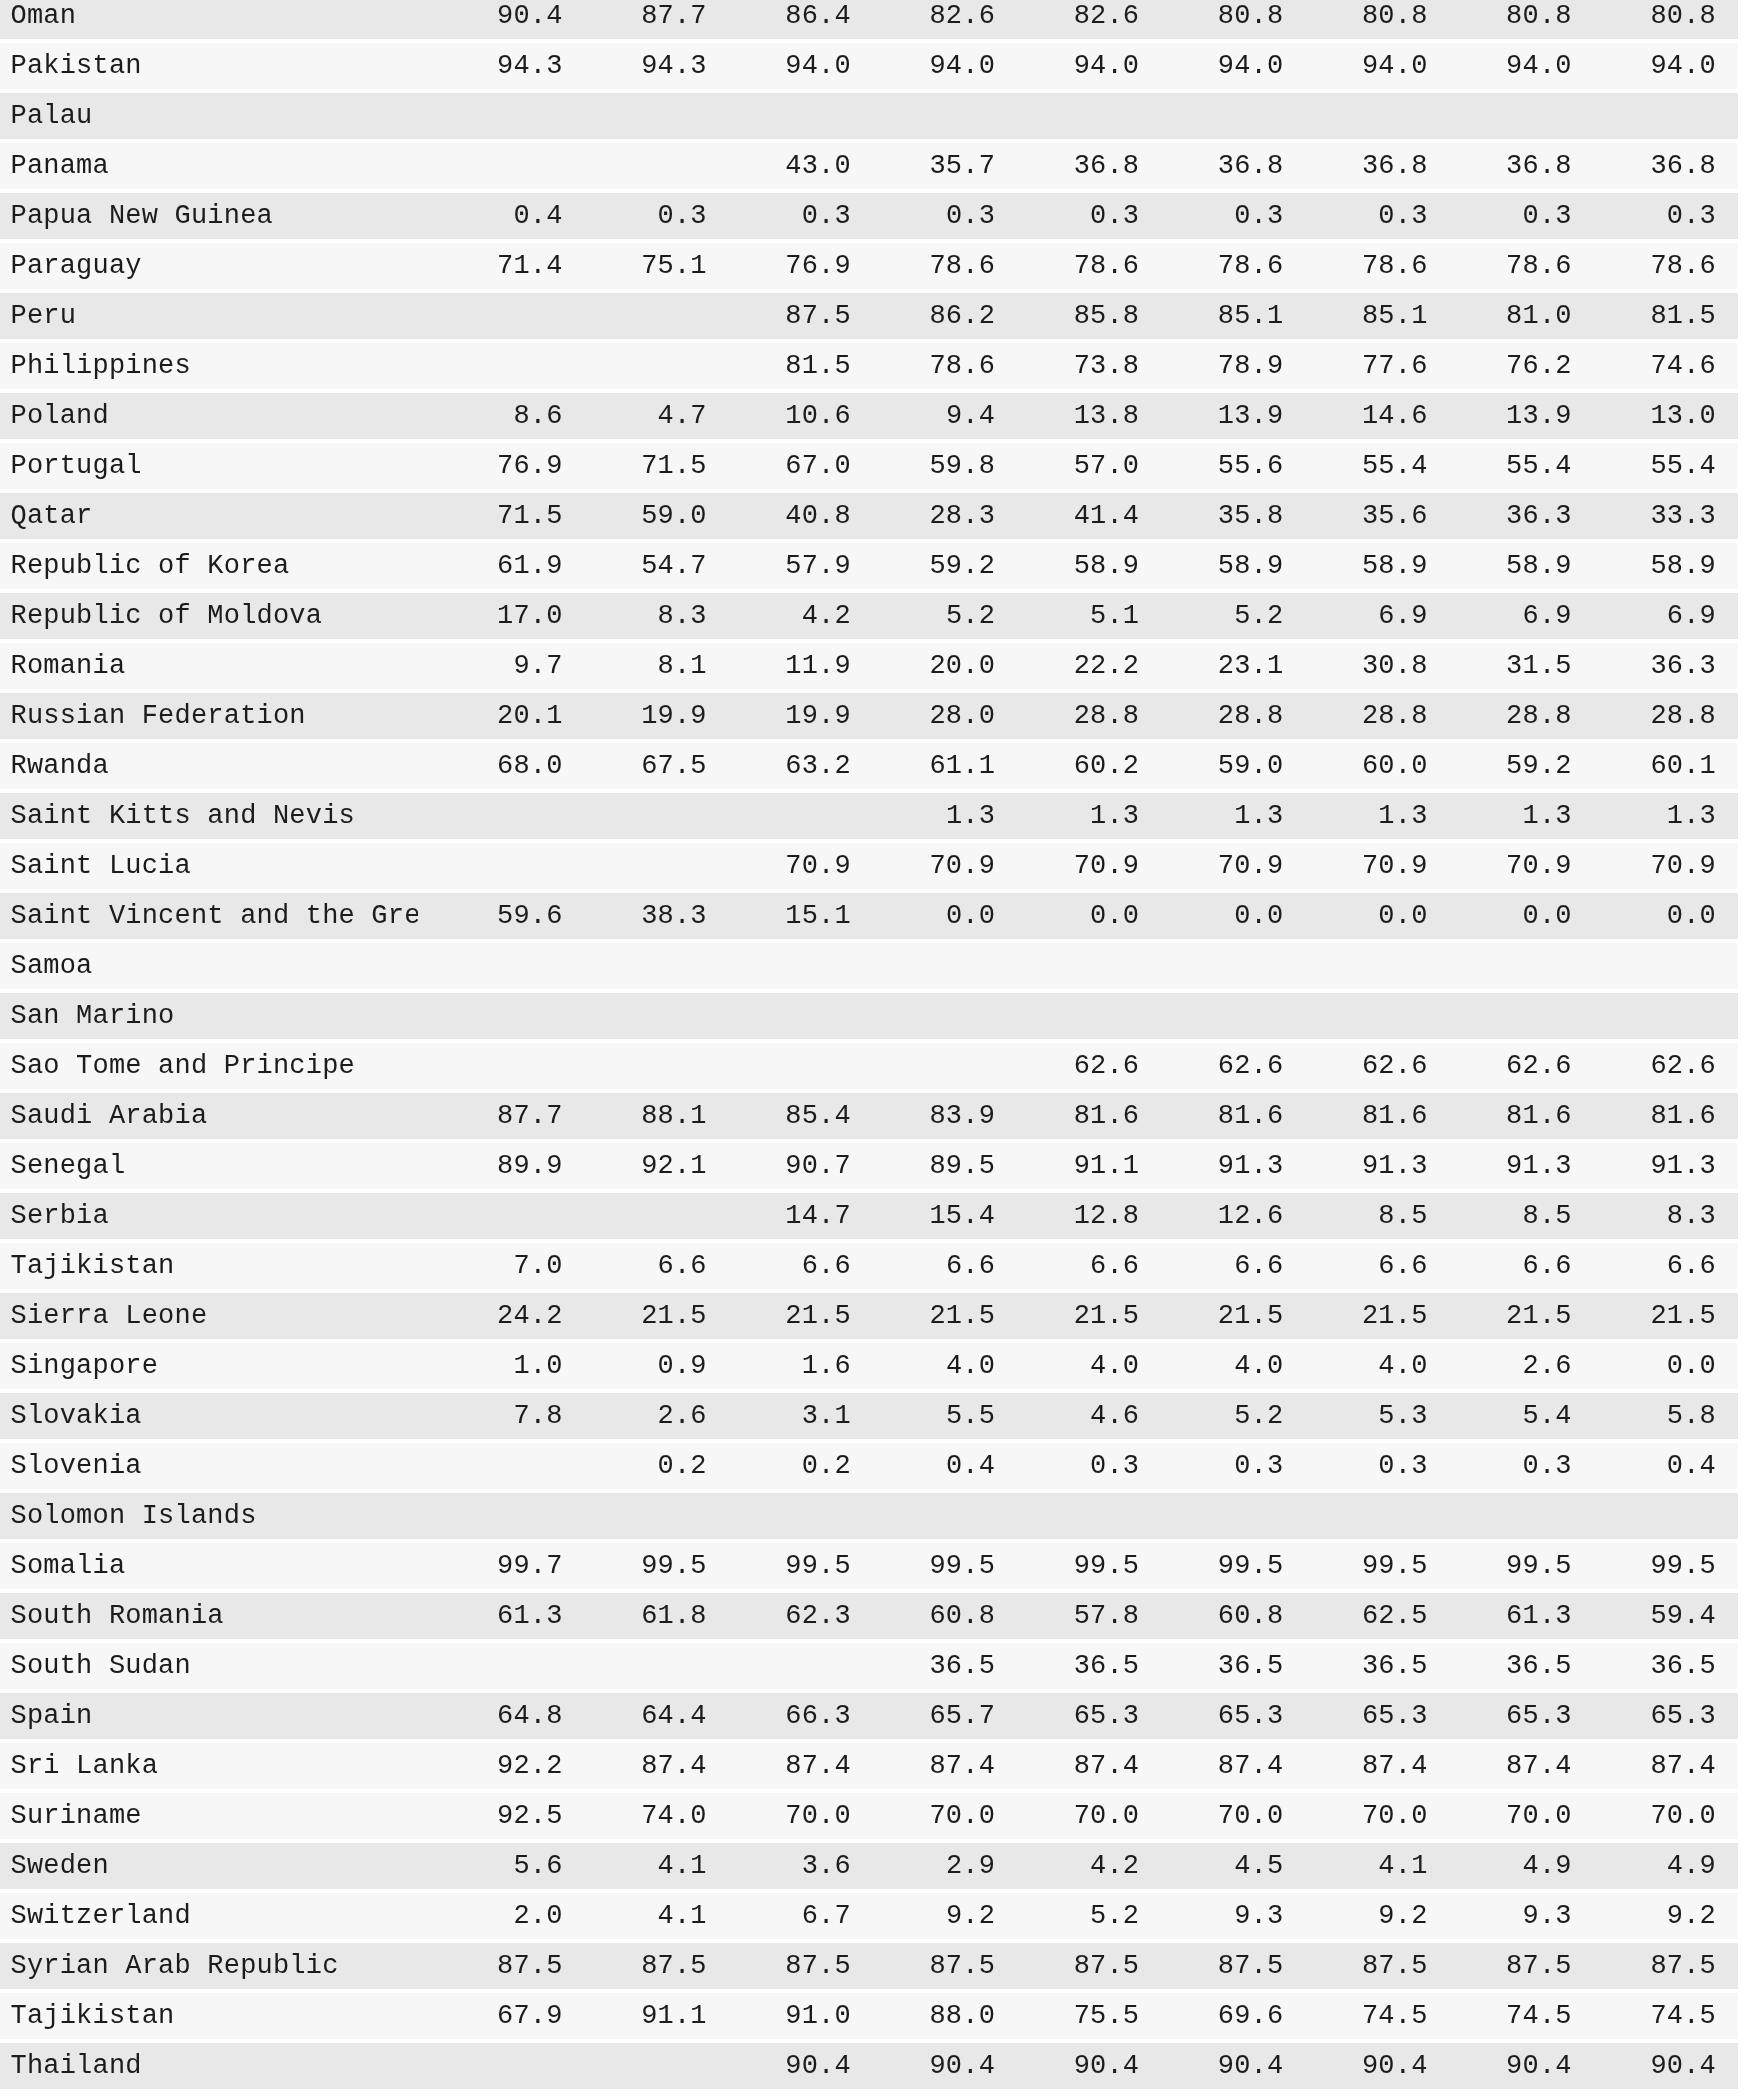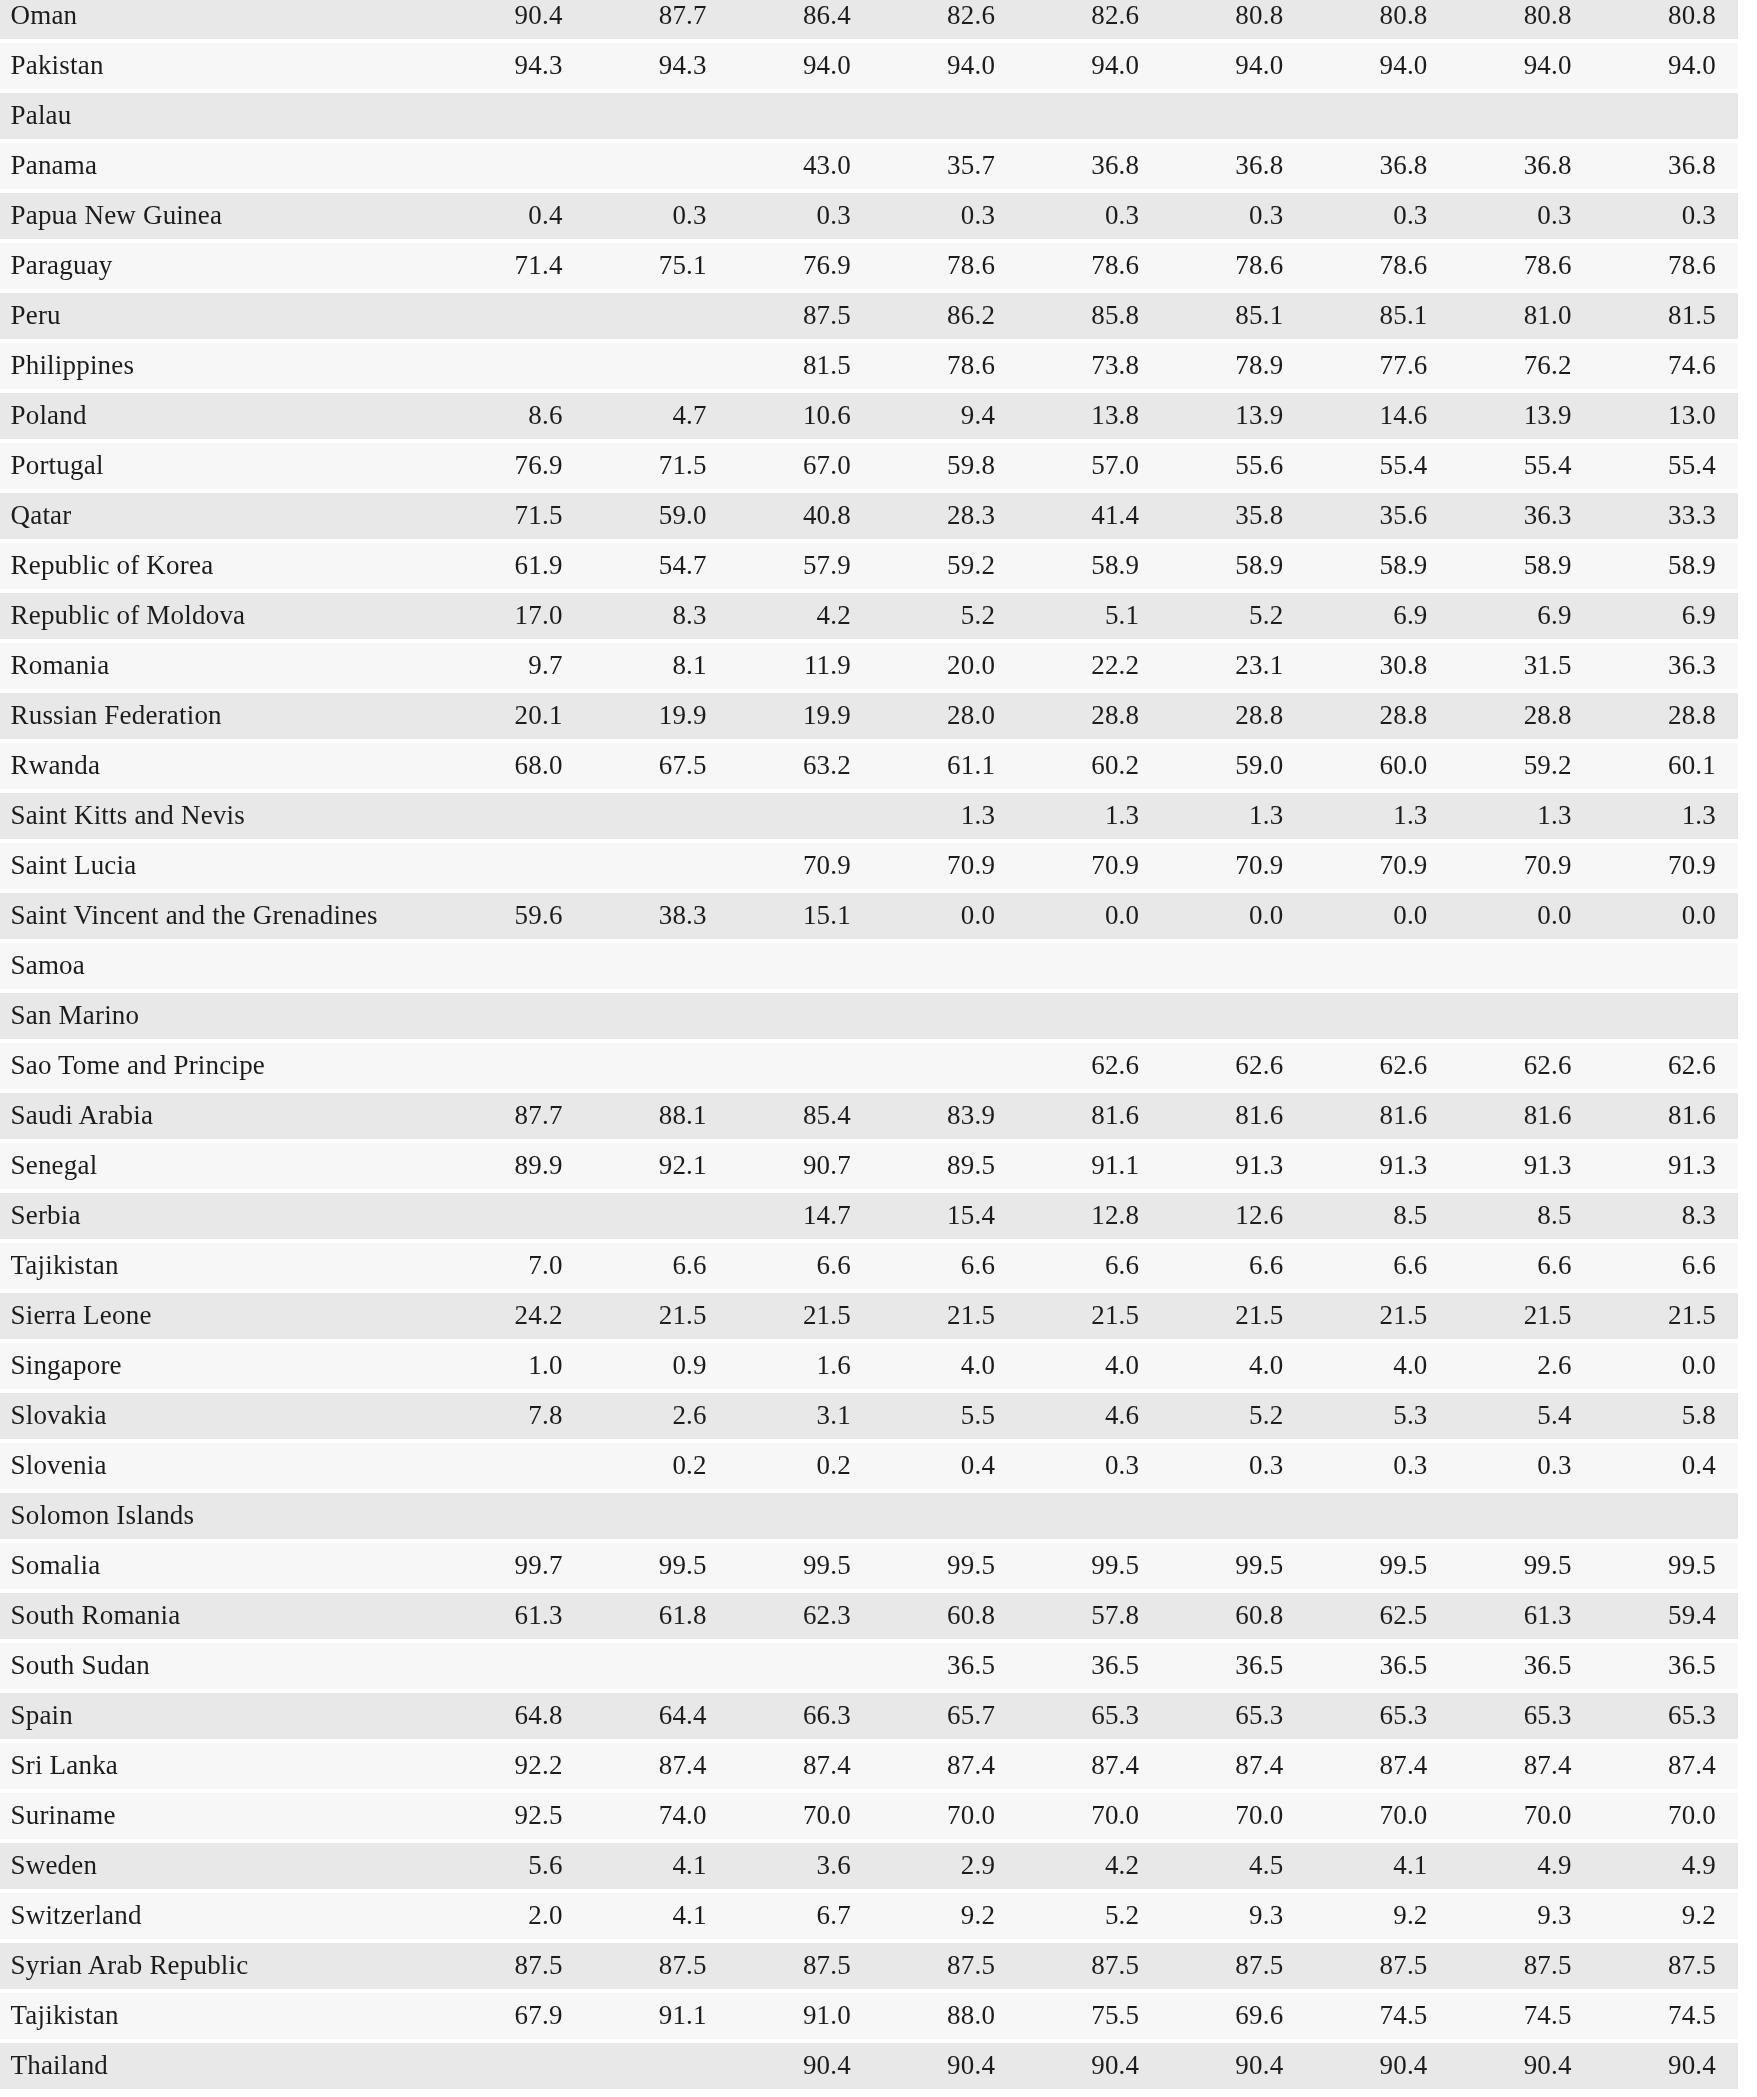--- a/index.html
+++ b/index.html
@@ -2,21 +2,21 @@
 <html style="font-size:13px"><head>
 <meta charset="utf-8">
 <style>
   html, body { margin: 0; padding: 0; background: #ffffff; }
   .viewport {
     position: relative;
     width: 1738px;
     height: 2097px;
     overflow: hidden;
     background: #ffffff;
-    font-family: Liberation Serif, serif;
+    font-family: Liberation Mono, monospace;
   }
   table.country-table {
     position: absolute;
     top: -7.3px;
     left: 0;
     width: 1757px;
     border-collapse: separate;
     border-spacing: 0;
     table-layout: fixed;
   }

